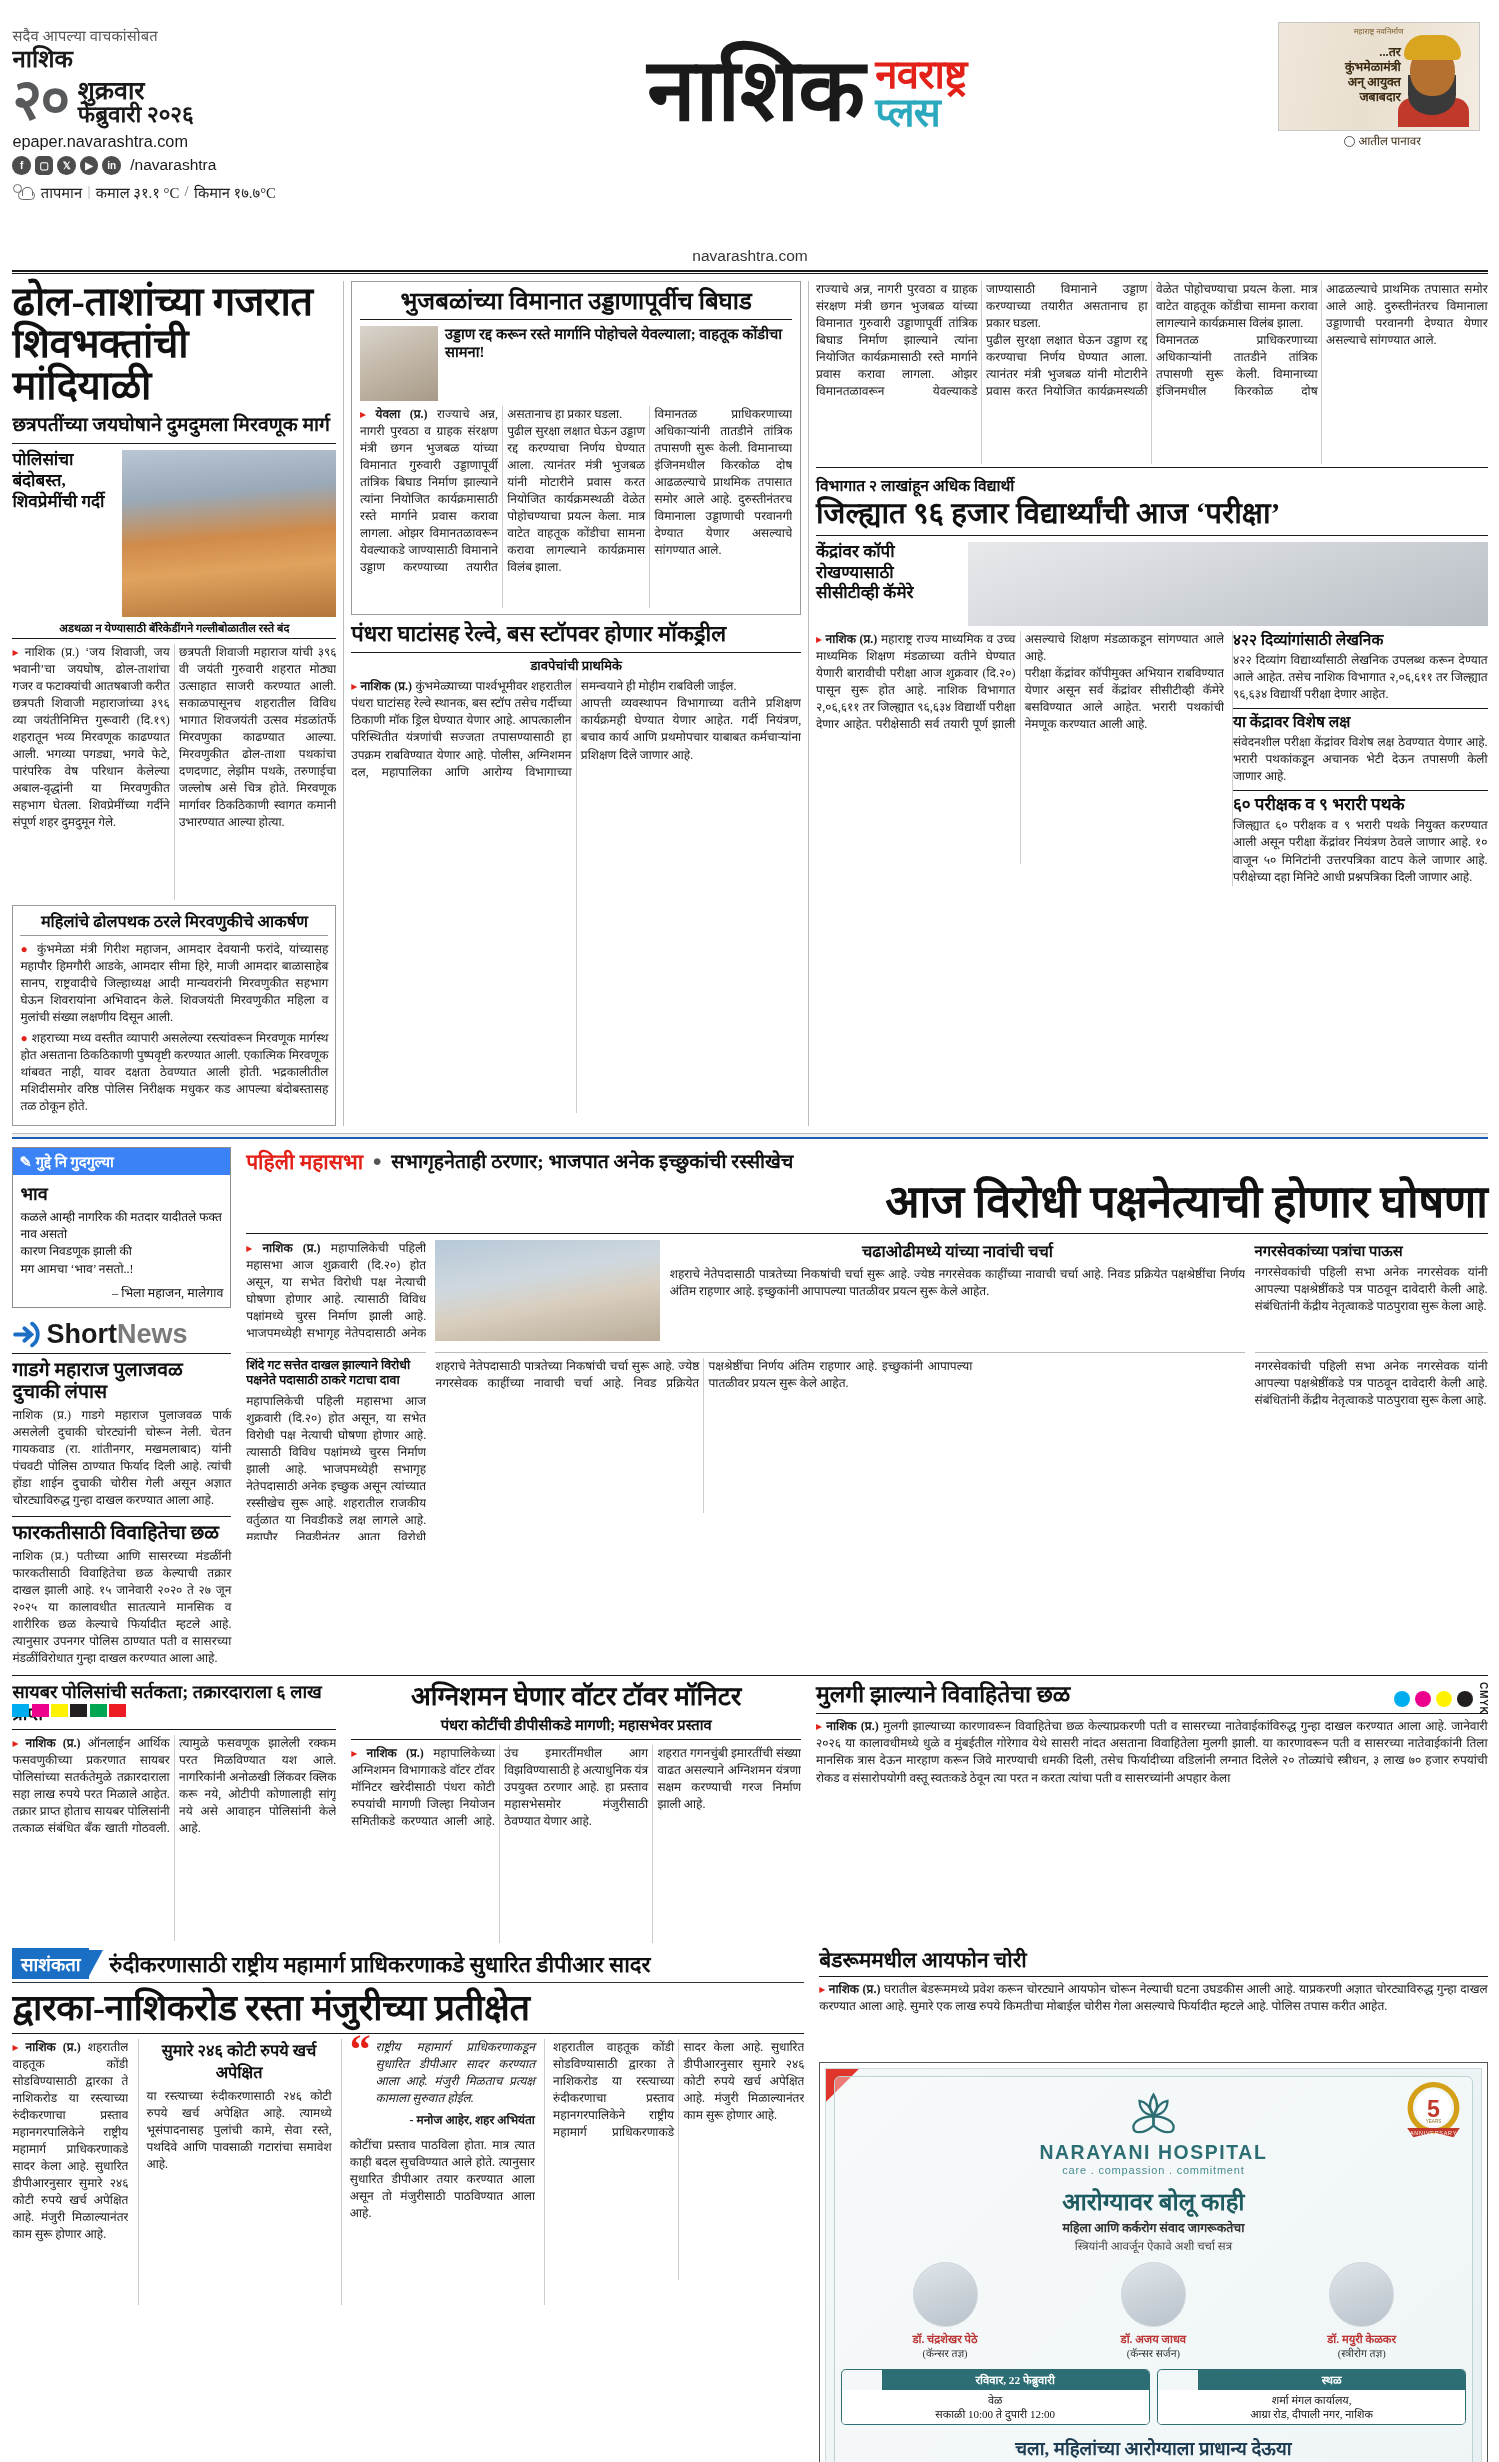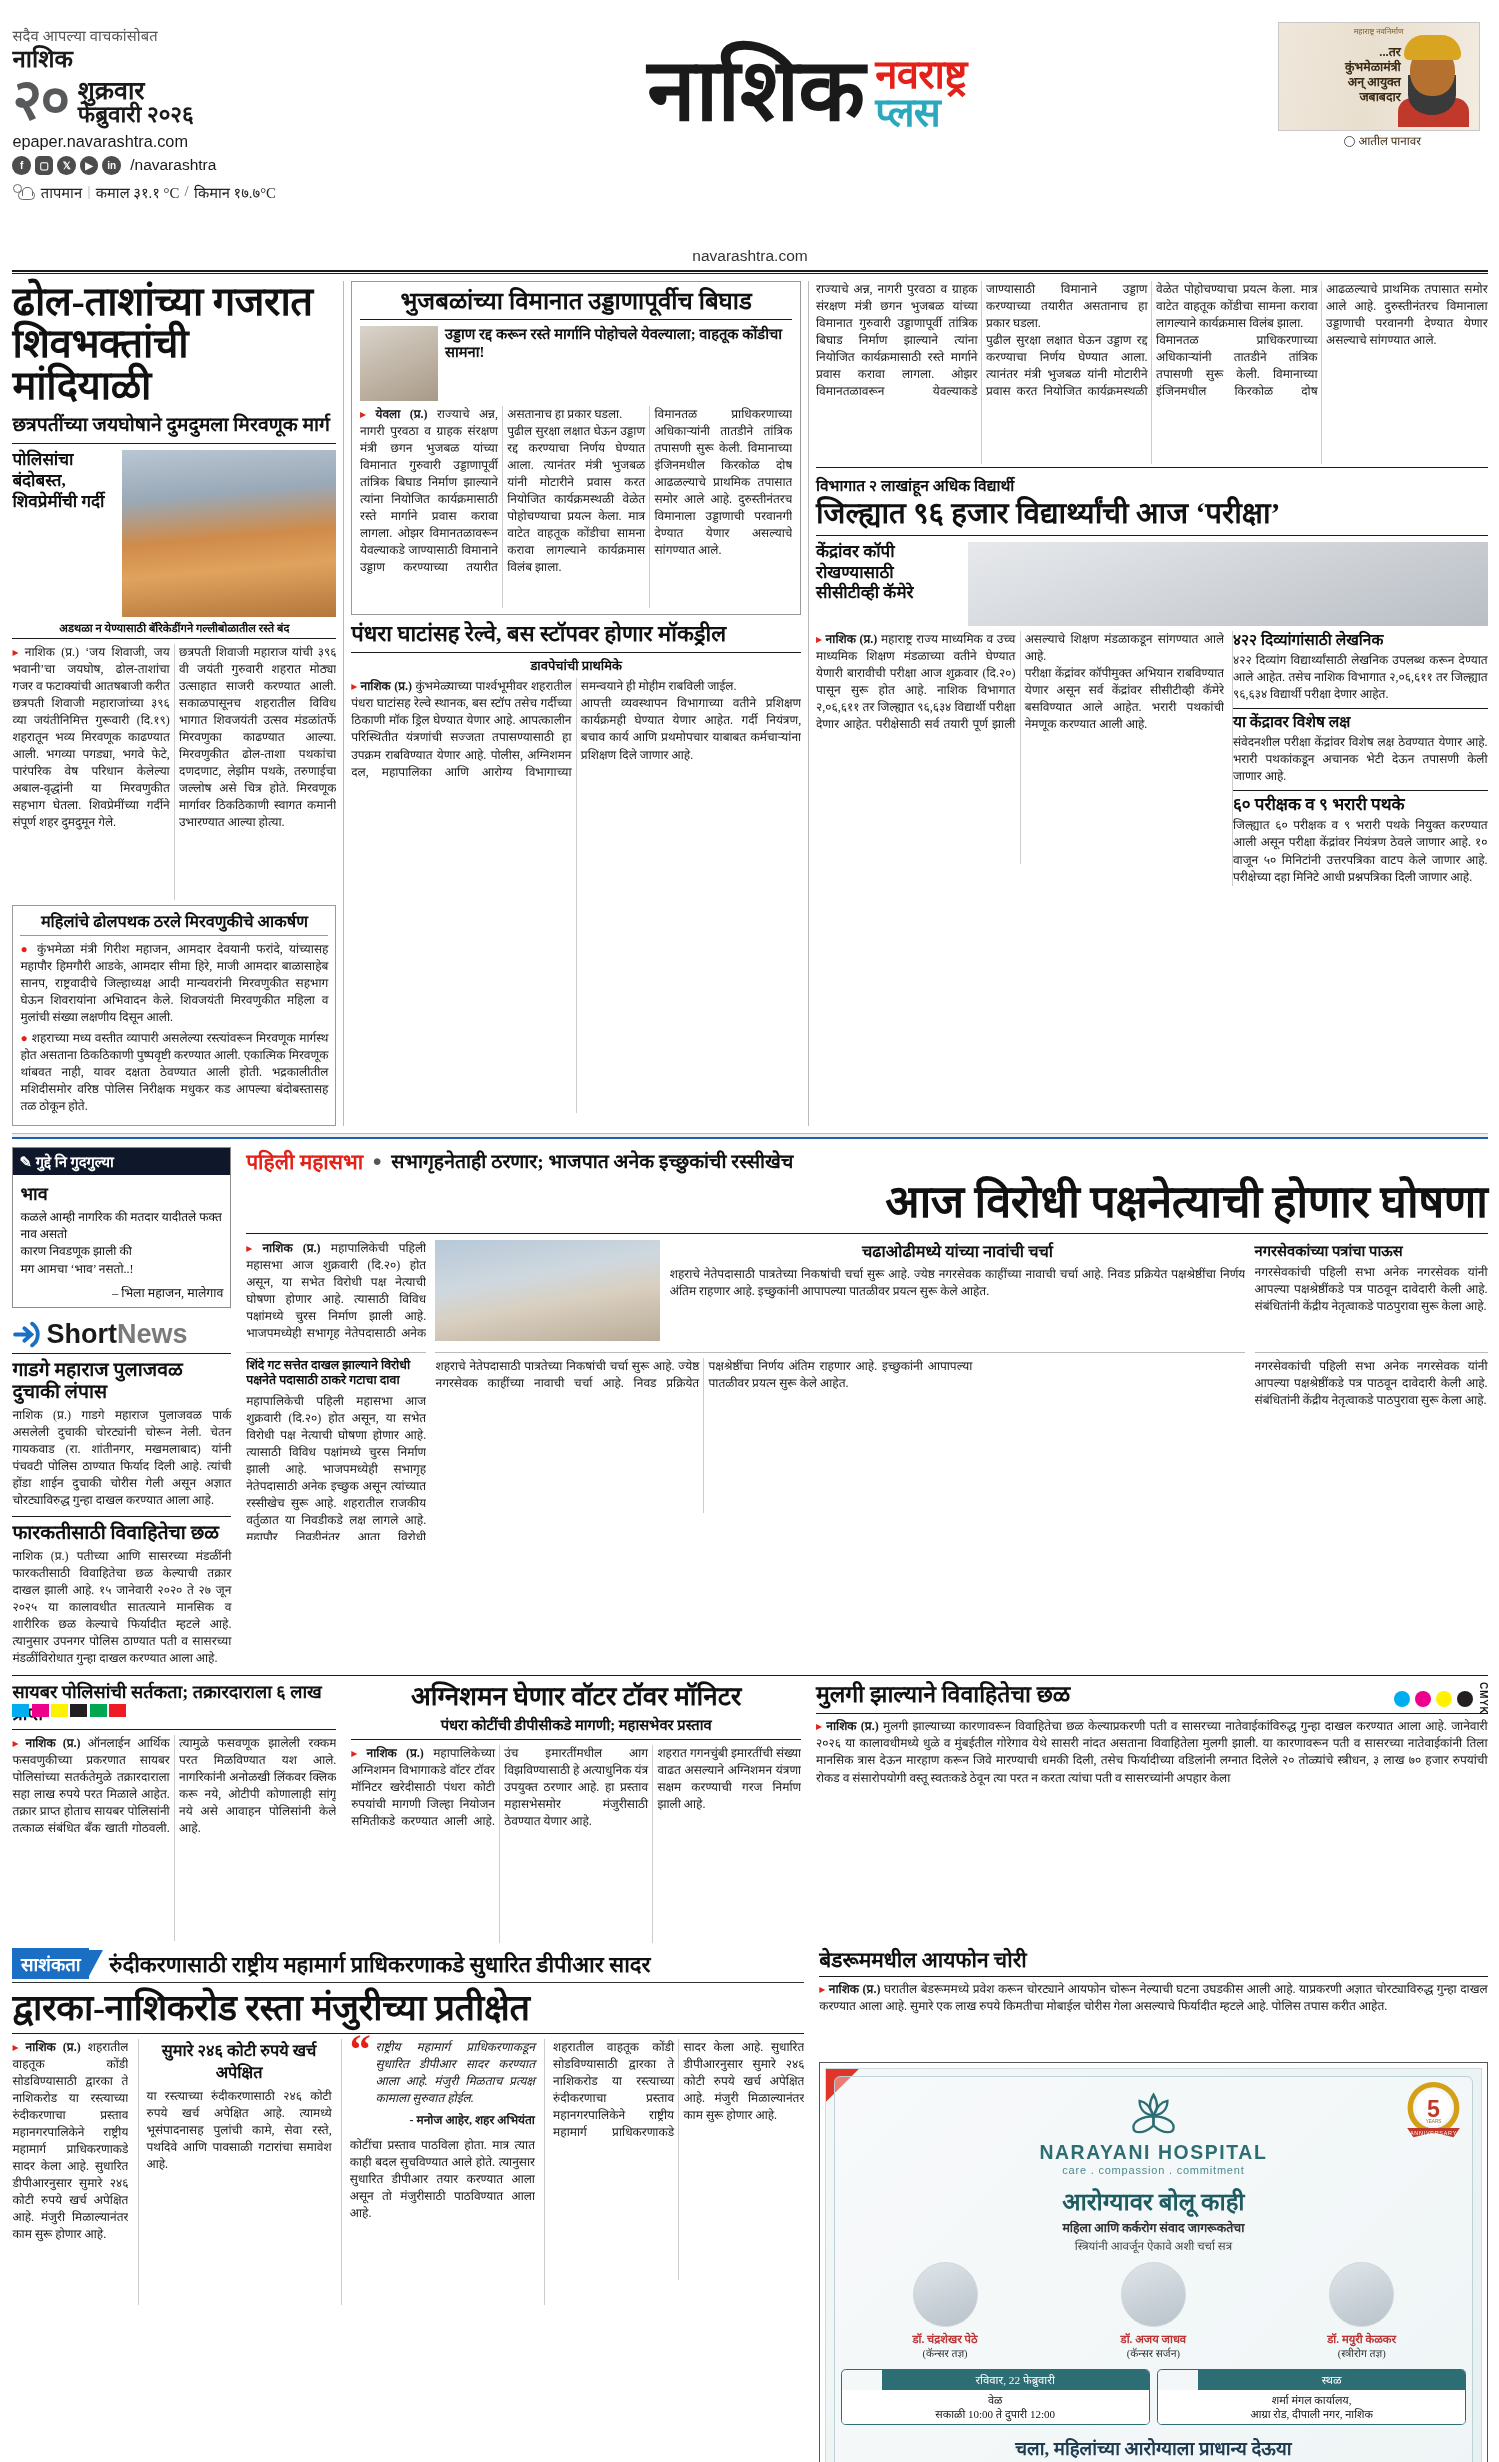--- a/index.html
+++ b/index.html
@@ -92,21 +92,21 @@
   .photo.hand  { background: linear-gradient(160deg,#e7e9ec 0%,#d3d7dc 45%,#b9bec4 100%); }
   .photo.face  { background: linear-gradient(155deg,#d9d4cc 0%,#c6bcae 40%,#a89a88 100%); }
   .cap { font-size: 11.3px; font-weight: bold; text-align: center; padding: 3.9px 1.6px 1.6px; line-height: 1.25; }
 
   .boxed { border: 0.8px solid #9a9a9a; padding: 6.2px 7px; }
   .grayband { background: #f0f0f0; border-top: 0.8px solid #bbb; border-bottom: 2.3px solid #1a5fb4; }
 
   .kicker-red { color: #E32119; font-weight: bold; font-size: 21px; }
   .kicker-flag { background: #1a6fc4; color: #fff; font-weight: bold; font-size: 18.6px; padding: 3.1px 8.5px; display: inline-block; }
 
-  .blue-head { background: #0f172a; color: #fff; font-weight: bold; font-size: 14.7px; padding: 3.9px 6.2px; }
+  .blue-head { background: #3b82f6; color: #fff; font-weight: bold; font-size: 14.7px; padding: 3.9px 6.2px; }
   .bhav-box { border: 0.8px solid #8d8d8d; }
   .bhav-body { padding: 6.2px 7px; }
   .bhav-word { font-size: 18px; font-weight: bold; }
   .bhav-txt { font-size: 12px; line-height: 1.45; margin-top: 3.1px; }
   .bhav-by { font-size: 12.4px; text-align: right; margin-top: 5.4px; }
 
   .shortnews-hd { display: flex; align-items: center; border-bottom: 1.6px solid #1a1a1a; padding-bottom: 3.1px; }
   .sn-icon { width: 34px; height: 31px; position: relative; }
   .sn-icon svg { display: block; }
   .sn-t1 { font-size: 27px; font-weight: bold; color: #1a1a1a; font-family: "Liberation Sans", sans-serif; }
@@ -131,21 +131,21 @@
   .ad-h2 { text-align: center; font-size: 12.4px; color: #333; margin-top: 2.3px; font-weight: bold; }
   .ad-h3 { text-align: center; font-size: 11.6px; color: #444; margin-top: 1.6px; }
   .docs { display: flex; justify-content: space-around; margin-top: 9.3px; }
   .doc { width: 87px; text-align: center; }
   .doc .pic { width: 65px; height: 65px; border-radius: 50%; margin: 0 auto; border: 1.6px solid #cfd7dd;
               background: linear-gradient(160deg,#dfe5ea,#b9c2ca); }
   .doc .nm { font-size: 11.3px; font-weight: bold; color: #b33; margin-top: 3.9px; }
   .doc .sp { font-size: 10.5px; color: #333; }
   .infoboxes { display: flex; gap: 7.8px; margin-top: 9.3px; }
   .ibox { flex: 1; border: 0.8px solid #2d6e74; border-radius: 4.7px; overflow: hidden; text-align: center; }
-  .ibox .hd { background: #2d6e74; color: #fff; font-size: 11.3px; padding: 2.3px 1.6px; font-weight: normal; margin-left: 40px; }
+  .ibox .hd { background: #2d6e74; color: #fff; font-size: 11.3px; padding: 2.3px 1.6px; font-weight: bold; margin-left: 40px; }
   .ibox .bd { font-size: 11px; padding: 3.1px 2.3px; line-height: 1.3; background: #fff; }
   .ad-cta { text-align: center; font-size: 18.6px; font-weight: bold; color: #1f3d52; margin-top: 9.3px; }
 
   .cmyk { position: absolute; right: 11px; bottom: 11px; display: flex; align-items: center; gap: 4.7px; }
   .cdot { width: 16.3px; height: 16.3px; border-radius: 50%; }
   .cmyk-lbl { writing-mode: vertical-rl; font-size: 10px; color: #1a1a1a; font-weight: bold;
               font-family: "Liberation Sans", sans-serif; letter-spacing: 0.8px; }
   .botbar { position: absolute; left: 12.4px; bottom: 9.3px; display: flex; gap: 2.3px; }
   .botbar i { display: block; width: 17px; height: 12.4px; }
 </style>

